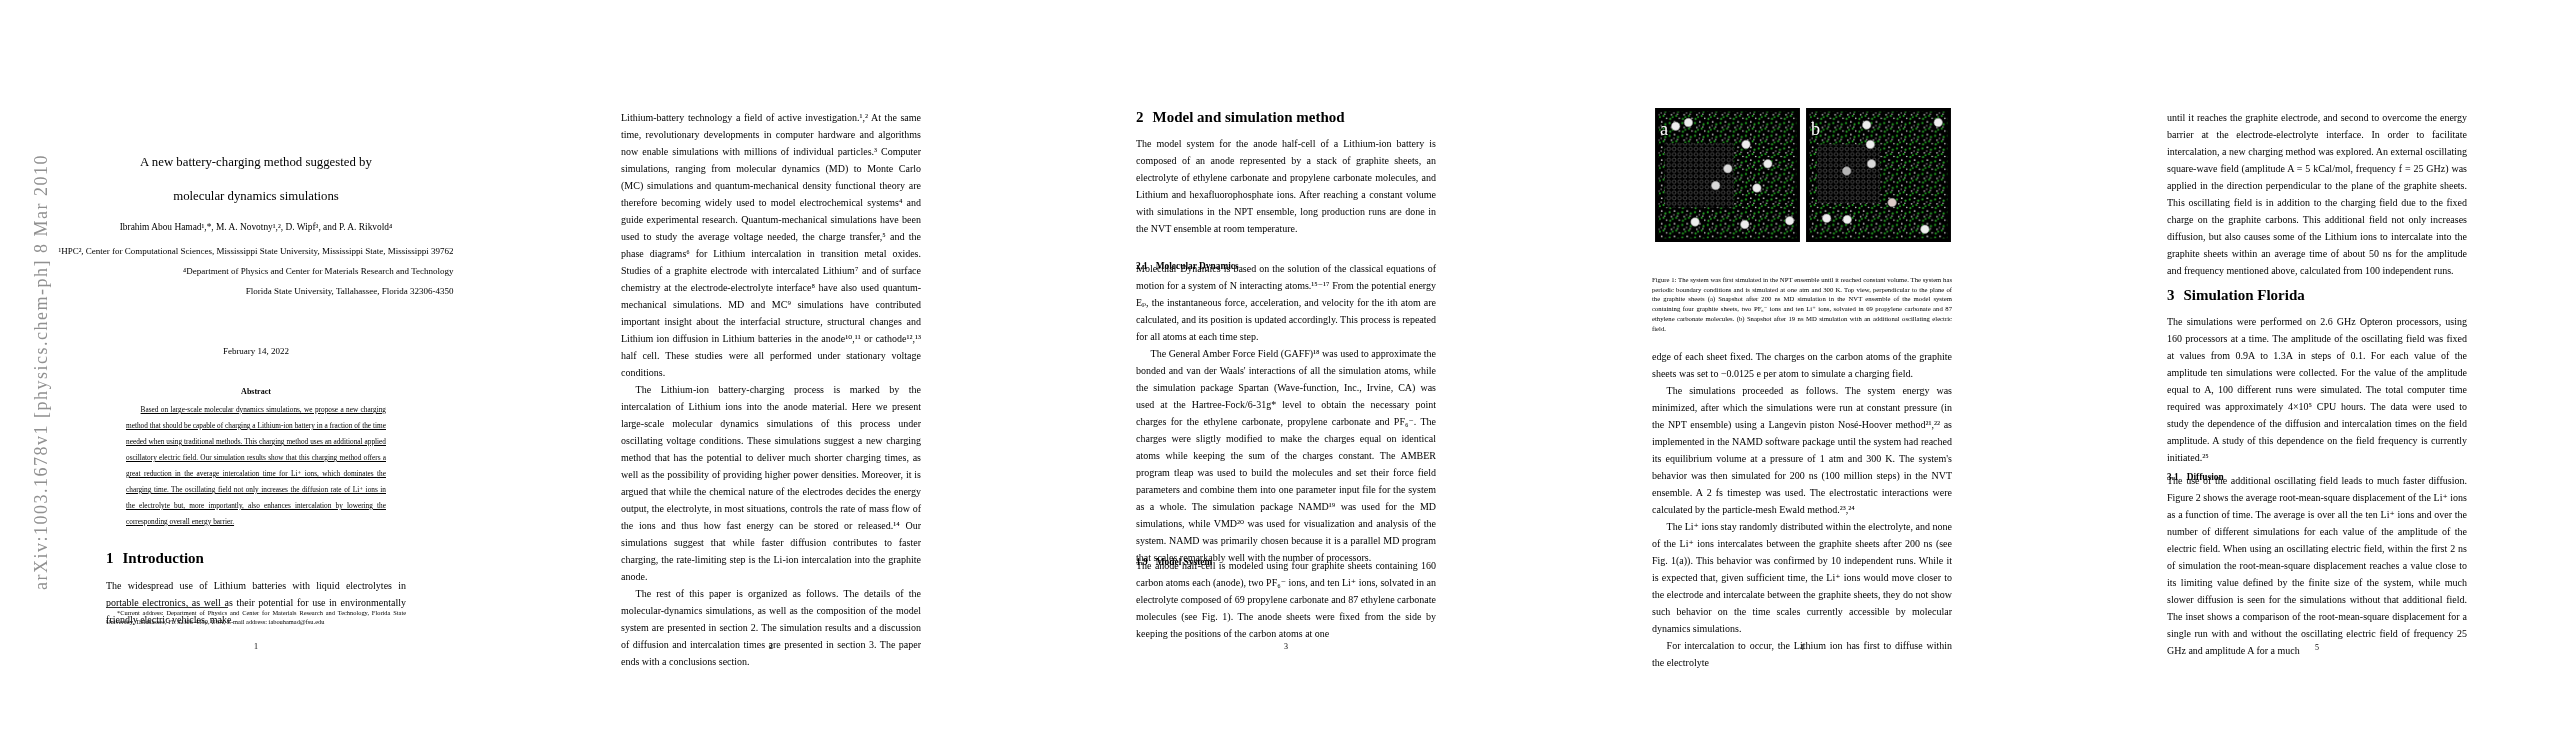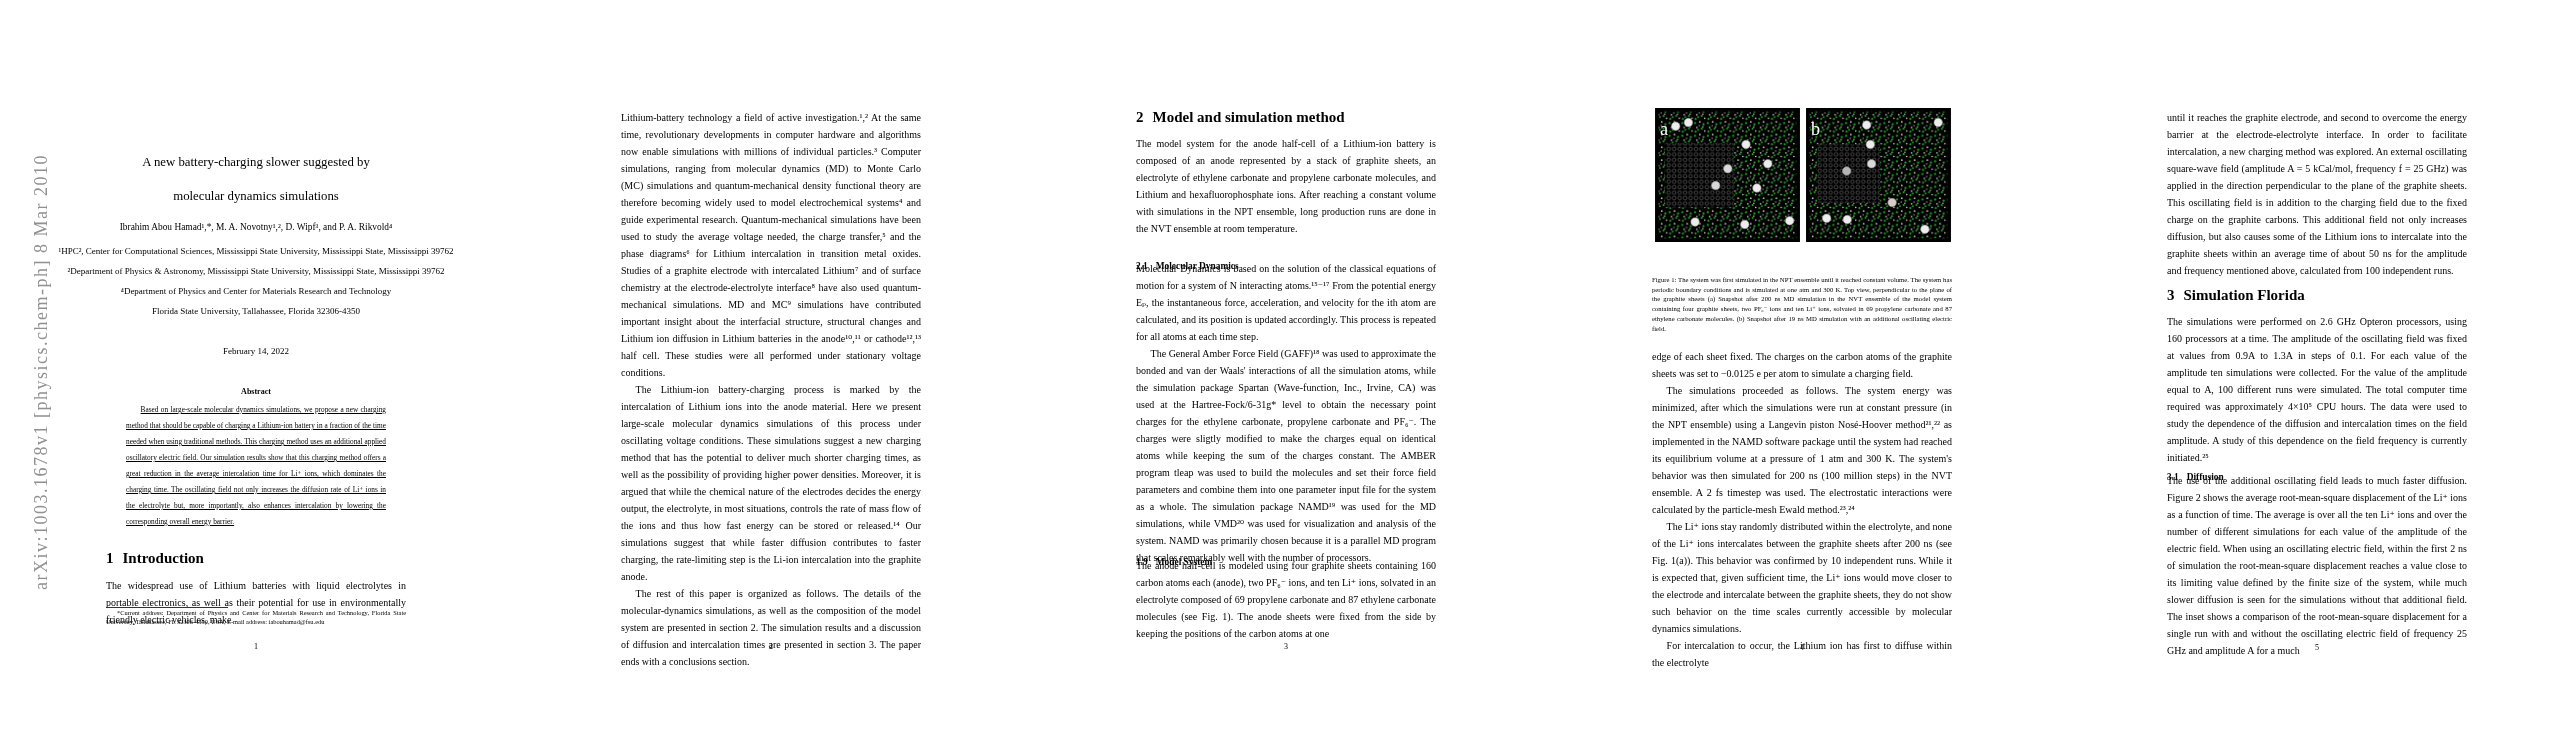--- a/index.html
+++ b/index.html
@@ -3,21 +3,21 @@
 <meta charset="utf-8">
 <style>
   html,body{margin:0;padding:0;background:#ffffff;}
   #canvas{position:relative;width:2576px;height:729px;background:#ffffff;overflow:hidden;
           font-family:"Liberation Serif","DejaVu Serif",serif;color:#000;}
   .page{position:absolute;top:0;width:515px;height:729px;background:#fff;}
   .col{position:absolute;left:106px;width:300px;}
   .cline{position:absolute;left:50%;transform:translateX(-50%);white-space:nowrap;text-align:center;}
   .title{font-size:12.8px;line-height:14.6px;}
   .authors{font-size:9.4px;}
-  .affils{position:absolute;left:50%;transform:translateX(-50%);font-size:9px;line-height:20px;text-align:center;white-space:nowrap;}
+  .affils{position:absolute;left:50%;transform:translateX(-50%);font-size:9px;line-height:20px;text-align:right;white-space:nowrap;}
   .date{font-size:9px;}
   .abs-h{font-size:8px;font-weight:bold;}
   .abstract{position:absolute;left:20px;width:260px;font-size:7.3px;line-height:16px;text-align:justify;text-decoration:underline;}
   .abstract p{margin:0;text-indent:14.6px;}
   .h1{position:absolute;font-size:15px;font-weight:bold;line-height:13.4px;white-space:nowrap;}
   .h1 .num{margin-right:9px;}
   .h2{position:absolute;font-size:9.4px;font-weight:bold;line-height:11.5px;white-space:nowrap;margin-top:21px;}
   .h2 .num{margin-right:8px;}
   .flow{position:absolute;width:300px;font-size:10px;line-height:17px;text-align:justify;
         hyphens:auto;-webkit-hyphens:auto;}
@@ -33,26 +33,25 @@
   .figrow svg{position:absolute;top:0;}
 </style>
 </head>
 <body>
 
 <div id="canvas">
 
   <div class="page" style="left:0">
     <div class="watermark">arXiv:1003.1678v1  [physics.chem-ph]  8 Mar 2010</div>
     <div class="col" style="top:0;height:729px">
-      <div class="cline title" style="top:155px">A new battery-charging slower suggested by</div>
+      <div class="cline title" style="top:155px">A new battery-charging method suggested by</div>
       <div class="cline title" style="top:189px">molecular dynamics simulations</div>
       <div class="cline authors" style="top:222px">Ibrahim Abou Hamad¹,*, M. A. Novotny¹,², D. Wipf³, and P. A. Rikvold⁴</div>
       <div class="affils" style="top:241px">
         <div>¹HPC², Center for Computational Sciences, Mississippi State University, Mississippi State, Mississippi 39762</div>
-        <div>²Department of Physics &amp; Astronomy, Mississippi State University, Mississippi State, Mississippi 39762</div>
         <div>⁴Department of Physics and Center for Materials Research and Technology</div>
         <div>Florida State University, Tallahassee, Florida 32306-4350</div>
       </div>
       <div class="cline date" style="top:346px">February 14, 2022</div>
       <div class="cline abs-h" style="top:387px">Abstract</div>
       <div class="abstract" style="top:402px">
         <p>Based on large-scale molecular dynamics simulations, we propose a new charging method that should be capable of charging a Lithium-ion battery in a fraction of the time needed when using traditional methods. This charging method uses an additional applied oscillatory electric field. Our simulation results show that this charging method offers a great reduction in the average intercalation time for Li⁺ ions, which dominates the charging time. The oscillating field not only increases the diffusion rate of Li⁺ ions in the electrolyte but, more importantly, also enhances intercalation by lowering the corresponding overall energy barrier.</p>
       </div>
       <div class="h1" style="top:552px">
         <span class="num">1</span><span>Introduction</span>

